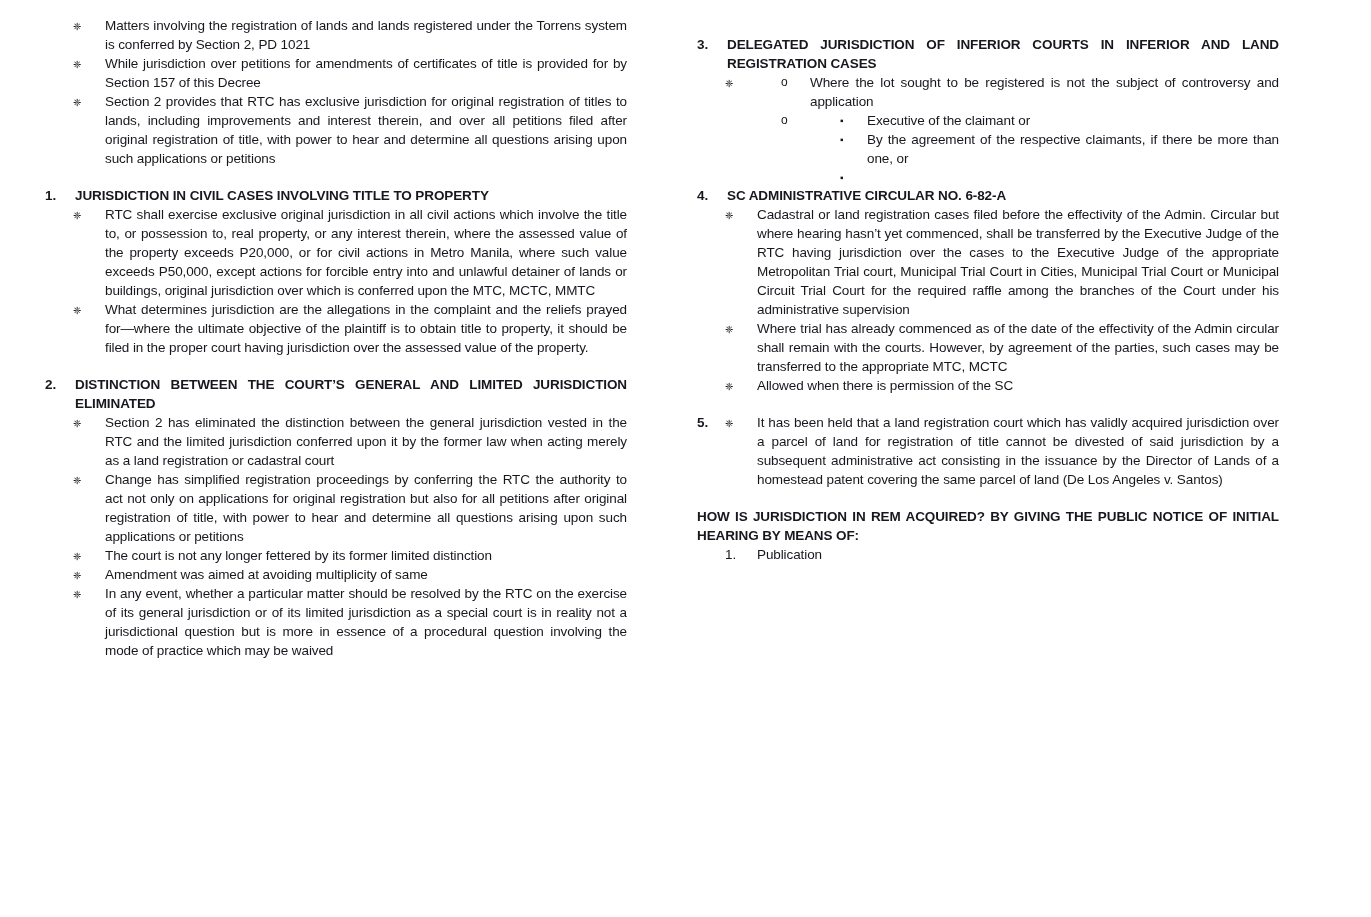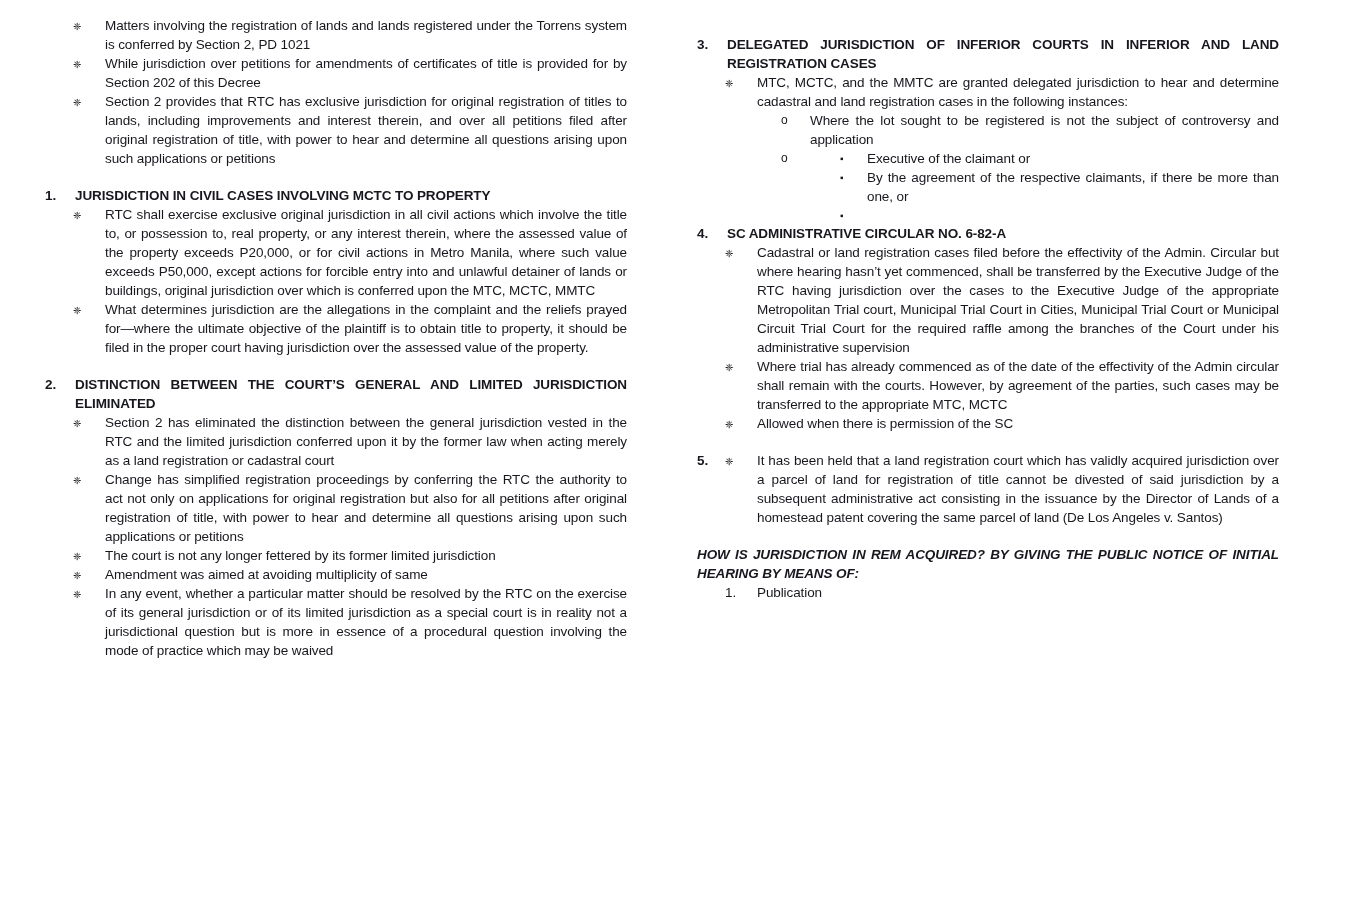--- a/index.html
+++ b/index.html
@@ -19,60 +19,60 @@
   .col{width:582px;box-sizing:border-box;}
   #col-left{margin-left:45px;padding-top:16px;}
   #col-right{margin-left:70px;padding-top:35px;}
   .section + .section{margin-top:18px;}
   .head-row{
     position:relative;
     padding-left:30px;
     font-weight:bold;
     text-align:justify;
   }
-  .head-row.no-num{padding-left:0;font-style:italic;}
+  .head-row.no-num{padding-left:0;}
   .head-row .num{position:absolute;left:0;top:0;}
   .item{position:relative;text-align:justify;}
   .item .marker{position:absolute;top:0;}
   .l1{padding-left:60px;}  .l1 .marker{left:28px;}
   .l2{padding-left:113px;} .l2 .marker{left:84px;}
   .l3{padding-left:170px;} .l3 .marker{left:143px;}
   .marker.flower{font-size:10px;top:1px;}
   .marker.circle{font-size:12px;}
   .marker.square{font-size:10px;}
   .marker.number{font-size:13.5px;}
 </style>
 </head>
 <body>
 
 <div class="page">
   <div class="col" id="col-left">
       <div class="section">
         <div class="item l1"><span class="marker flower">❈</span><span>Matters involving the registration of lands and lands registered under the Torrens system is conferred by Section 2, PD 1021</span></div>
-        <div class="item l1"><span class="marker flower">❈</span><span>While jurisdiction over petitions for amendments of certificates of title is provided for by Section 202 of this Decree</span></div>
+        <div class="item l1"><span class="marker flower">❈</span><span>While jurisdiction over petitions for amendments of certificates of title is provided for by Section 157 of this Decree</span></div>
         <div class="item l1"><span class="marker flower">❈</span><span>Section 2 provides that RTC has exclusive jurisdiction for original registration of titles to lands, including improvements and interest therein, and over all petitions filed after original registration of title, with power to hear and determine all questions arising upon such applications or petitions</span></div>
       </div>
       <div class="section">
-        <div class="head-row"><span class="num">1.</span><span>JURISDICTION IN CIVIL CASES INVOLVING MCTC TO PROPERTY</span></div>
+        <div class="head-row"><span class="num">1.</span><span>JURISDICTION IN CIVIL CASES INVOLVING TITLE TO PROPERTY</span></div>
         <div class="item l1"><span class="marker flower">❈</span><span>RTC shall exercise exclusive original jurisdiction in all civil actions which involve the title to, or possession to, real property, or any interest therein, where the assessed value of the property exceeds P20,000, or for civil actions in Metro Manila, where such value exceeds P50,000, except actions for forcible entry into and unlawful detainer of lands or buildings, original jurisdiction over which is conferred upon the MTC, MCTC, MMTC</span></div>
         <div class="item l1"><span class="marker flower">❈</span><span>What determines jurisdiction are the allegations in the complaint and the reliefs prayed for—where the ultimate objective of the plaintiff is to obtain title to property, it should be filed in the proper court having jurisdiction over the assessed value of the property.</span></div>
       </div>
       <div class="section">
         <div class="head-row"><span class="num">2.</span><span>DISTINCTION BETWEEN THE COURT’S GENERAL AND LIMITED JURISDICTION ELIMINATED</span></div>
         <div class="item l1"><span class="marker flower">❈</span><span>Section 2 has eliminated the distinction between the general jurisdiction vested in the RTC and the limited jurisdiction conferred upon it by the former law when acting merely as a land registration or cadastral court</span></div>
         <div class="item l1"><span class="marker flower">❈</span><span>Change has simplified registration proceedings by conferring the RTC the authority to act not only on applications for original registration but also for all petitions after original registration of title, with power to hear and determine all questions arising upon such applications or petitions</span></div>
-        <div class="item l1"><span class="marker flower">❈</span><span>The court is not any longer fettered by its former limited jurisdiction</span></div>
+        <div class="item l1"><span class="marker flower">❈</span><span>The court is not any longer fettered by its former limited distinction</span></div>
         <div class="item l1"><span class="marker flower">❈</span><span>Amendment was aimed at avoiding multiplicity of same</span></div>
         <div class="item l1"><span class="marker flower">❈</span><span>In any event, whether a particular matter should be resolved by the RTC on the exercise of its general jurisdiction or of its limited jurisdiction as a special court is in reality not a jurisdictional question but is more in essence of a procedural question involving the mode of practice which may be waived</span></div>
       </div>
     </div>
   <div class="col" id="col-right">
       <div class="section">
         <div class="head-row"><span class="num">3.</span><span>DELEGATED JURISDICTION OF INFERIOR COURTS IN INFERIOR AND LAND REGISTRATION CASES</span></div>
-        <div class="item l1"><span class="marker flower">❈</span><span>MTC, MCTC, and the MMTC are granted delegated jurisdiction to hear and determine cadastral and land registration cases in the following instances:</span></div>
+        <div class="item l1"><span class="marker flower">❈</span></div>
         <div class="item l2"><span class="marker circle">o</span><span>Where the lot sought to be registered is not the subject of controversy and application</span></div>
         <div class="item l2"><span class="marker circle">o</span></div>
         <div class="item l3"><span class="marker square">▪</span><span>Executive of the claimant or</span></div>
         <div class="item l3"><span class="marker square">▪</span><span>By the agreement of the respective claimants, if there be more than one, or</span></div>
         <div class="item l3"><span class="marker square">▪</span></div>
       </div>
       <div class="section">
         <div class="head-row"><span class="num">4.</span><span>SC ADMINISTRATIVE CIRCULAR NO. 6-82-A</span></div>
         <div class="item l1"><span class="marker flower">❈</span><span>Cadastral or land registration cases filed before the effectivity of the Admin. Circular but where hearing hasn’t yet commenced, shall be transferred by the Executive Judge of the RTC having jurisdiction over the cases to the Executive Judge of the appropriate Metropolitan Trial court, Municipal Trial Court in Cities, Municipal Trial Court or Municipal Circuit Trial Court for the required raffle among the branches of the Court under his administrative supervision</span></div>
         <div class="item l1"><span class="marker flower">❈</span><span>Where trial has already commenced as of the date of the effectivity of the Admin circular shall remain with the courts. However, by agreement of the parties, such cases may be transferred to the appropriate MTC, MCTC</span></div>

